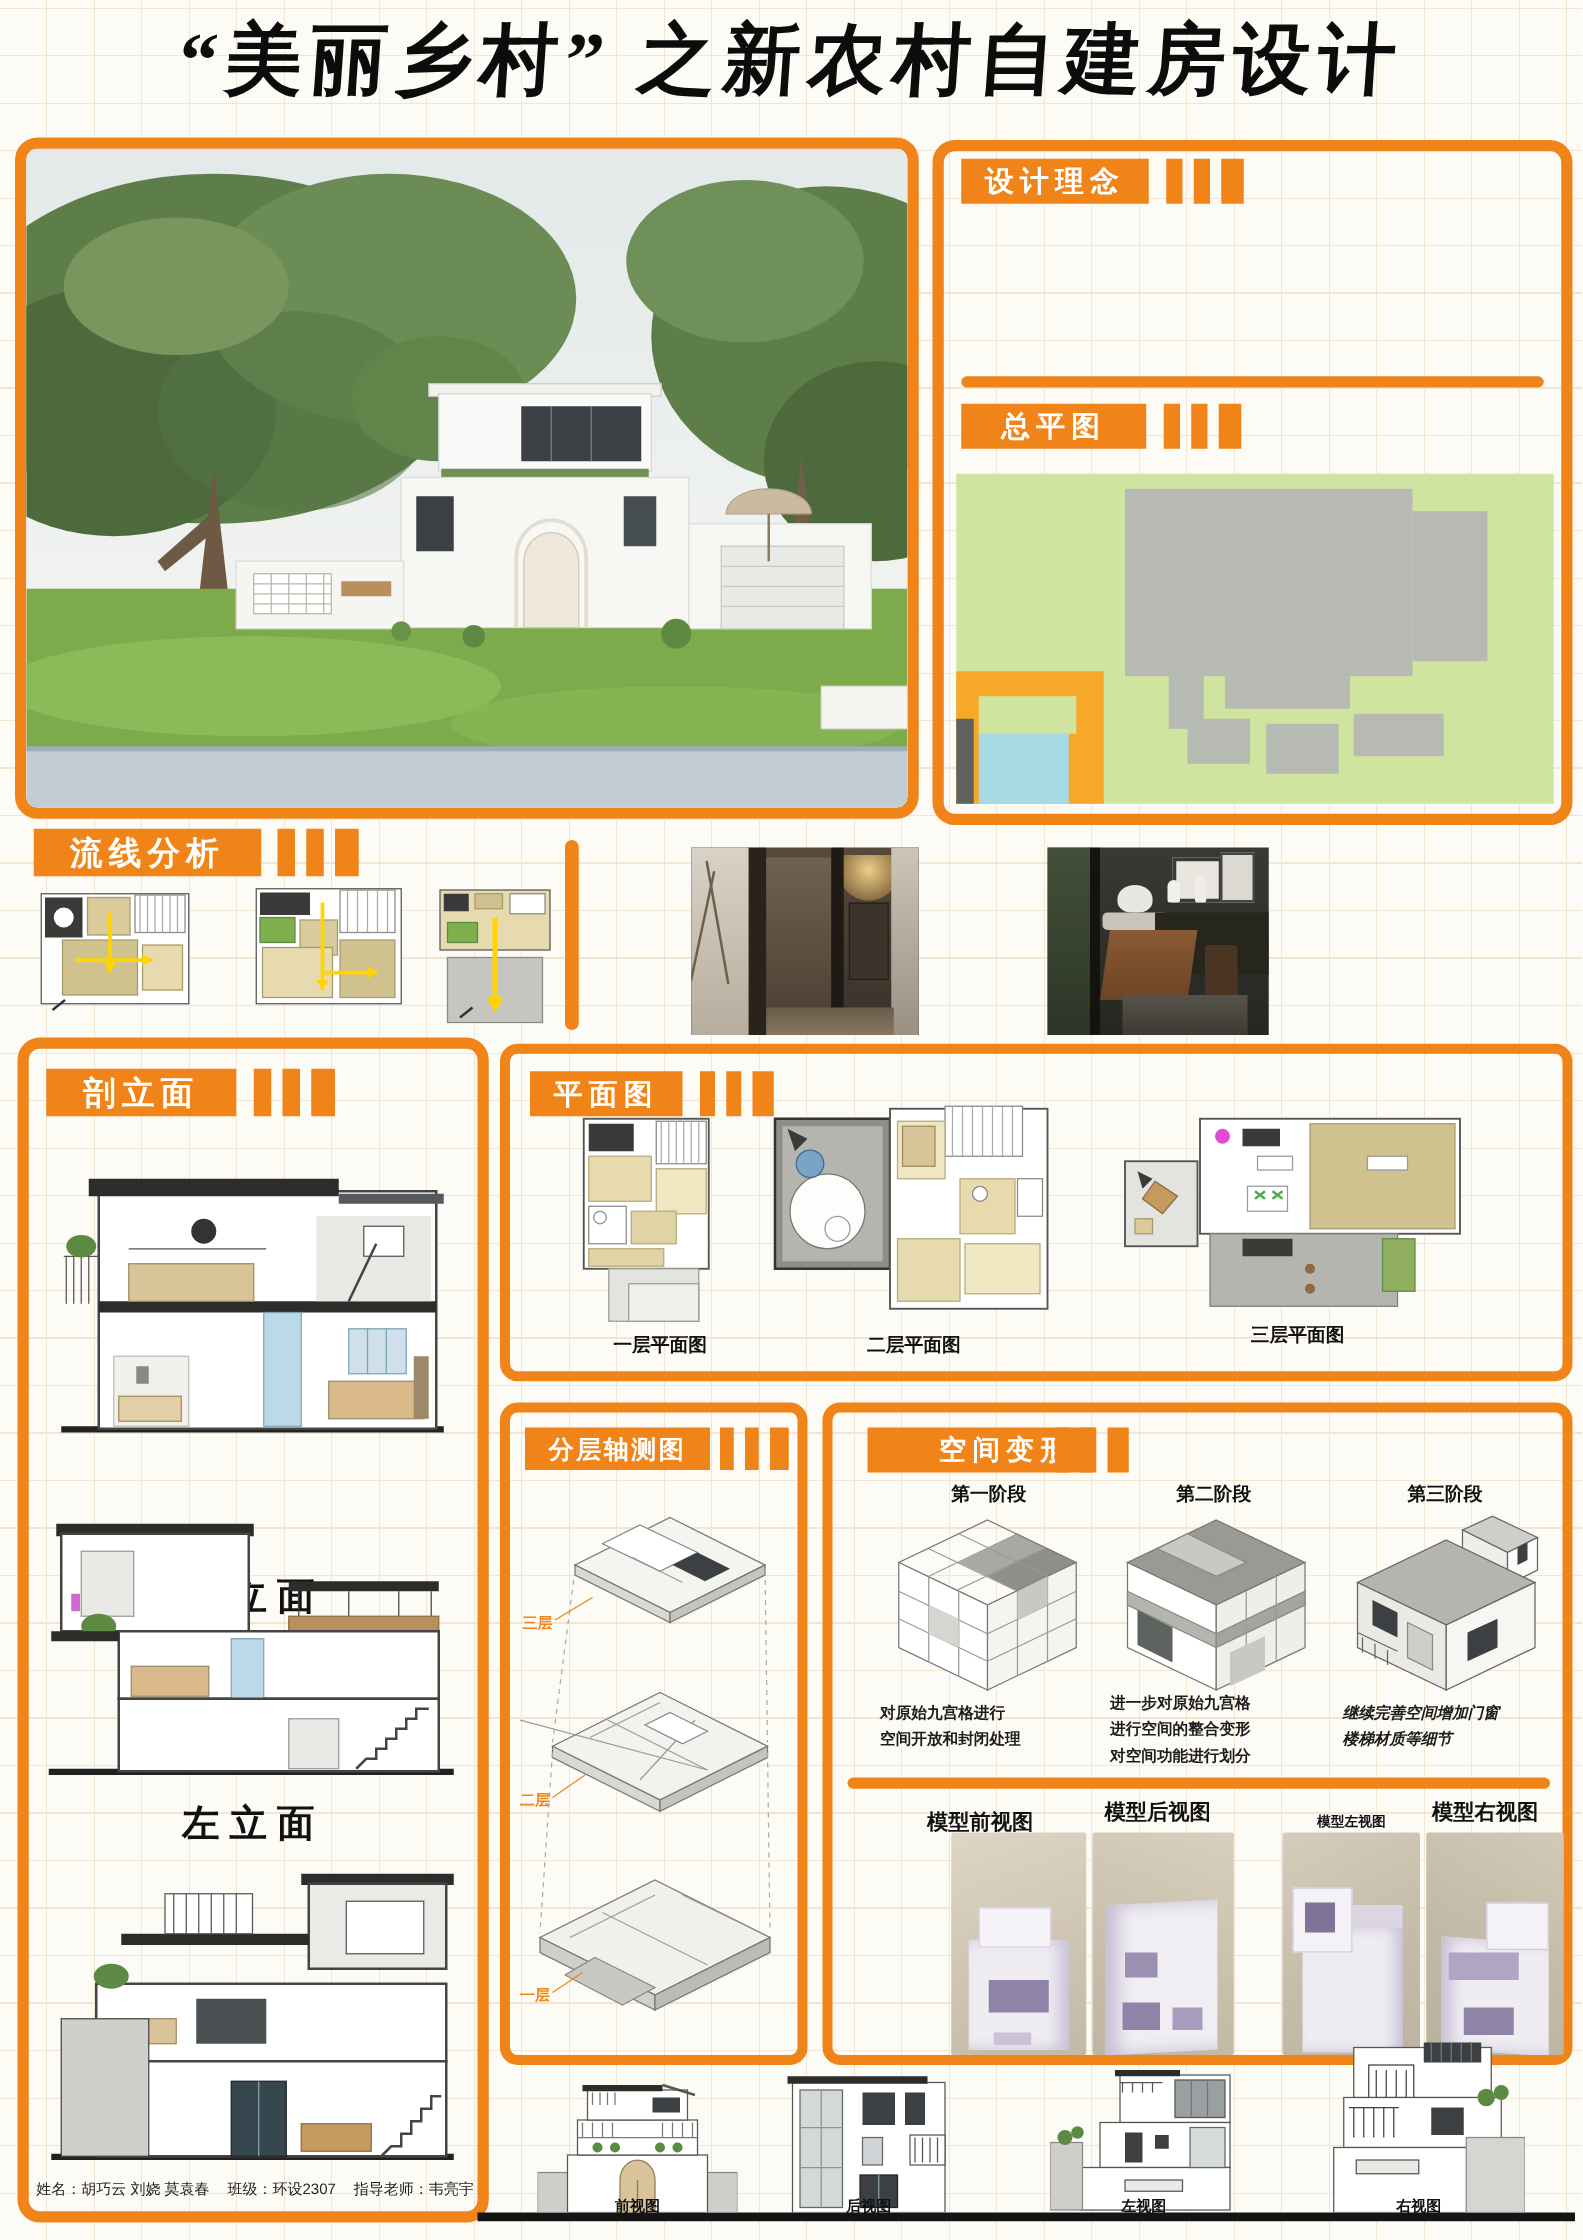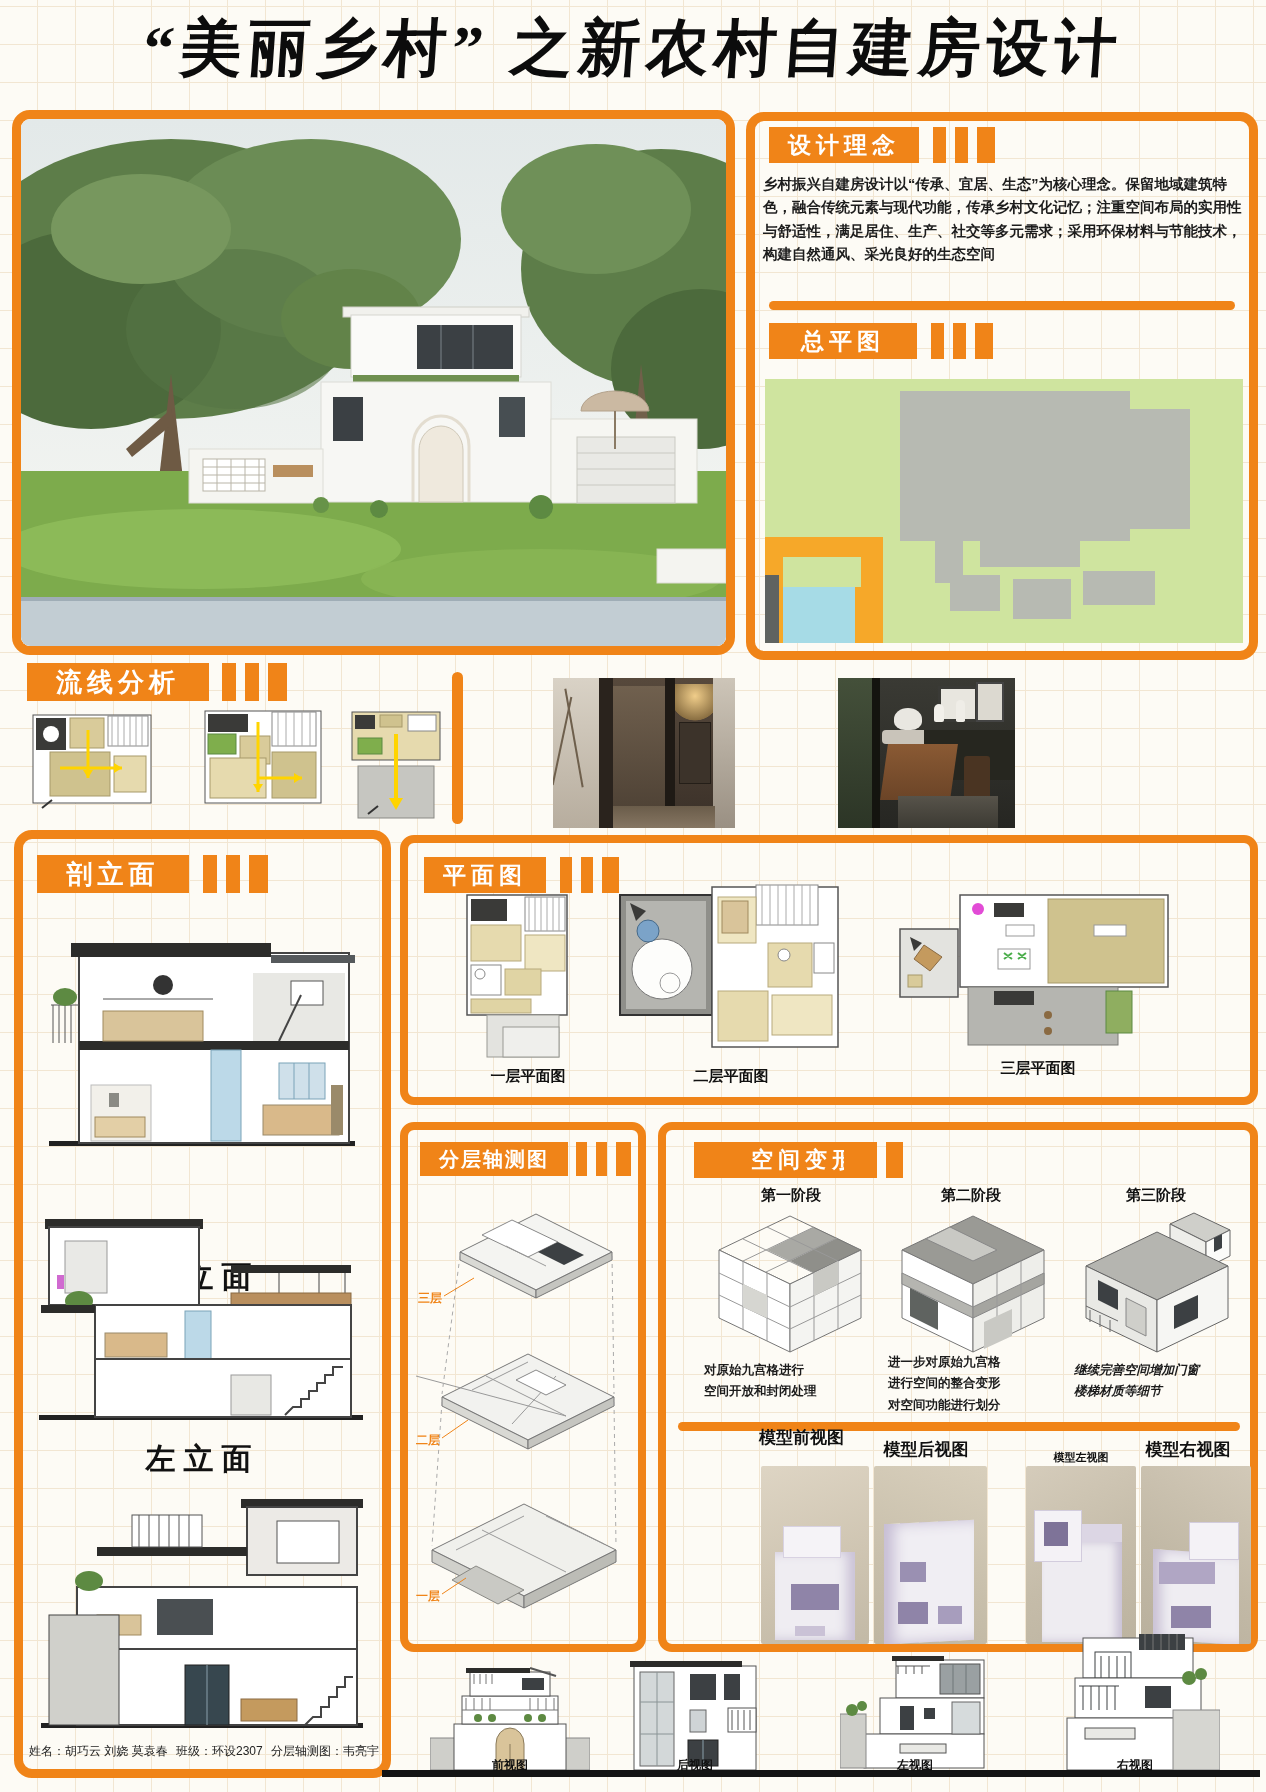--- a/index.html
+++ b/index.html
@@ -109,21 +109,20 @@
     </svg>
   </div>
 
   <div class="obox" style="left:746px;top:112px;width:512px;height:548px;">
     <div class="hdr" style="left:14px;top:6px;width:150px;height:36px;font-size:23px;">设计理念</div>
     <div class="bars" style="left:178px;top:6px;height:36px;">
       <i style="width:13px;"></i>
         <i style="width:13px;"></i>
         <i style="width:18px;"></i>
     </div>
-    <div class="para" style="left:8px;top:52px;width:486px;font-size:14.5px;line-height:1.62;">乡村振兴自建房设计以“传承、宜居、生态”为核心理念。保留地域建筑特色，融合传统元素与现代功能，传承乡村文化记忆；注重空间布局的实用性与舒适性，满足居住、生产、社交等多元需求；采用环保材料与节能技术，构建自然通风、采光良好的生态空间</div>
     <div class="divider" style="left:14px;top:180px;width:466px;height:9px;"></div>
     <div class="hdr" style="left:14px;top:202px;width:148px;height:36px;font-size:23px;">总平图</div>
     <div class="bars" style="left:176px;top:202px;height:36px;">
       <i style="width:13px;"></i>
         <i style="width:13px;"></i>
         <i style="width:18px;"></i>
     </div>
 
     <div class="abs" style="left:10px;top:258px;width:478px;height:264px;background:#cfe49f;">
       <div class="abs" style="left:135px;top:12px;width:230px;height:150px;background:#b7bab2;"></div>
@@ -337,21 +336,21 @@
         <rect x="148" y="170" width="44" height="60" fill="#37474f" stroke="#222"></rect>
         <line x1="170" y1="170" x2="170" y2="230" stroke="#8aa0ac"></line>
         <rect x="204" y="204" width="56" height="22" fill="#c49a5e" stroke="#8a6a42"></rect>
         <polyline points="268,230 276,222 284,222 284,212 292,212 292,202 300,202 300,192 308,192 308,182 316,182" fill="none" stroke="#444" stroke-width="2"></polyline>
       </svg>
     </div>
 
     <div class="credits" style="left:6px;top:904px;width:350px;justify-content:space-between;">
       <span><span>姓名：</span><span>胡巧云 刘娆 莫袁春</span></span>
       <span><span>班级：</span><span>环设2307</span></span>
-      <span><span>分层轴测图：</span><span>韦亮宇</span></span>
+      <span><span>指导老师：</span><span>韦亮宇</span></span>
     </div>
   </div>
 
   <div class="obox-thin" style="left:400px;top:835px;width:858px;height:270px;">
     <div class="hdr" style="left:16px;top:14px;width:122px;height:36px;font-size:23px;">平面图</div>
     <div class="bars" style="left:152px;top:14px;height:36px;">
       <i style="width:12px;"></i>
         <i style="width:12px;"></i>
         <i style="width:17px;"></i>
     </div>
@@ -578,21 +577,21 @@
     <div class="para pre" style="left:38px;top:230px;width:165px;font-size:12.5px;line-height:1.7;text-align:left;">对原始九宫格进行
 空间开放和封闭处理</div>
     <div class="para pre" style="left:222px;top:222px;width:170px;font-size:12.5px;line-height:1.7;text-align:left;">进一步对原始九宫格
 进行空间的整合变形
 对空间功能进行划分</div>
     <div class="para pre" style="left:408px;top:230px;width:180px;font-size:12.5px;line-height:1.7;text-align:left;font-style:italic;">继续完善空间增加门窗
 楼梯材质等细节</div>
 
     <div class="divider" style="left:12px;top:292px;width:562px;height:9px;"></div>
 
-    <div class="lbl" style="left:58px;top:296px;width:120px;font-size:17px;text-align:right;">模型前视图</div>
+    <div class="lbl" style="left:58px;top:316px;width:120px;font-size:17px;">模型前视图</div>
     <div class="lbl" style="left:200px;top:308px;width:120px;font-size:17px;">模型后视图</div>
     <div class="lbl" style="left:355px;top:320px;width:120px;font-size:11px;font-family:Liberation Mono, monospace;">模型左视图</div>
     <div class="lbl" style="left:462px;top:308px;width:120px;font-size:17px;">模型右视图</div>
 
     <div class="model-photo" style="left:95px;top:336px;width:108px;height:178px;background:linear-gradient(160deg,#ded5c4,#cfc5b2 55%,#c2b9a6);">
       <div class="abs" style="left:14px;top:86px;width:80px;height:88px;background:#efedf2;box-shadow:inset -8px 0 12px #cac2d6;"></div>
       <div class="abs" style="left:22px;top:60px;width:56px;height:30px;background:#f5f3f7;border:1px solid #d8d2e2;"></div>
       <div class="abs" style="left:30px;top:118px;width:48px;height:26px;background:#8f84a8;"></div>
       <div class="abs" style="left:34px;top:160px;width:30px;height:10px;background:#cac2d6;"></div>
     </div>

